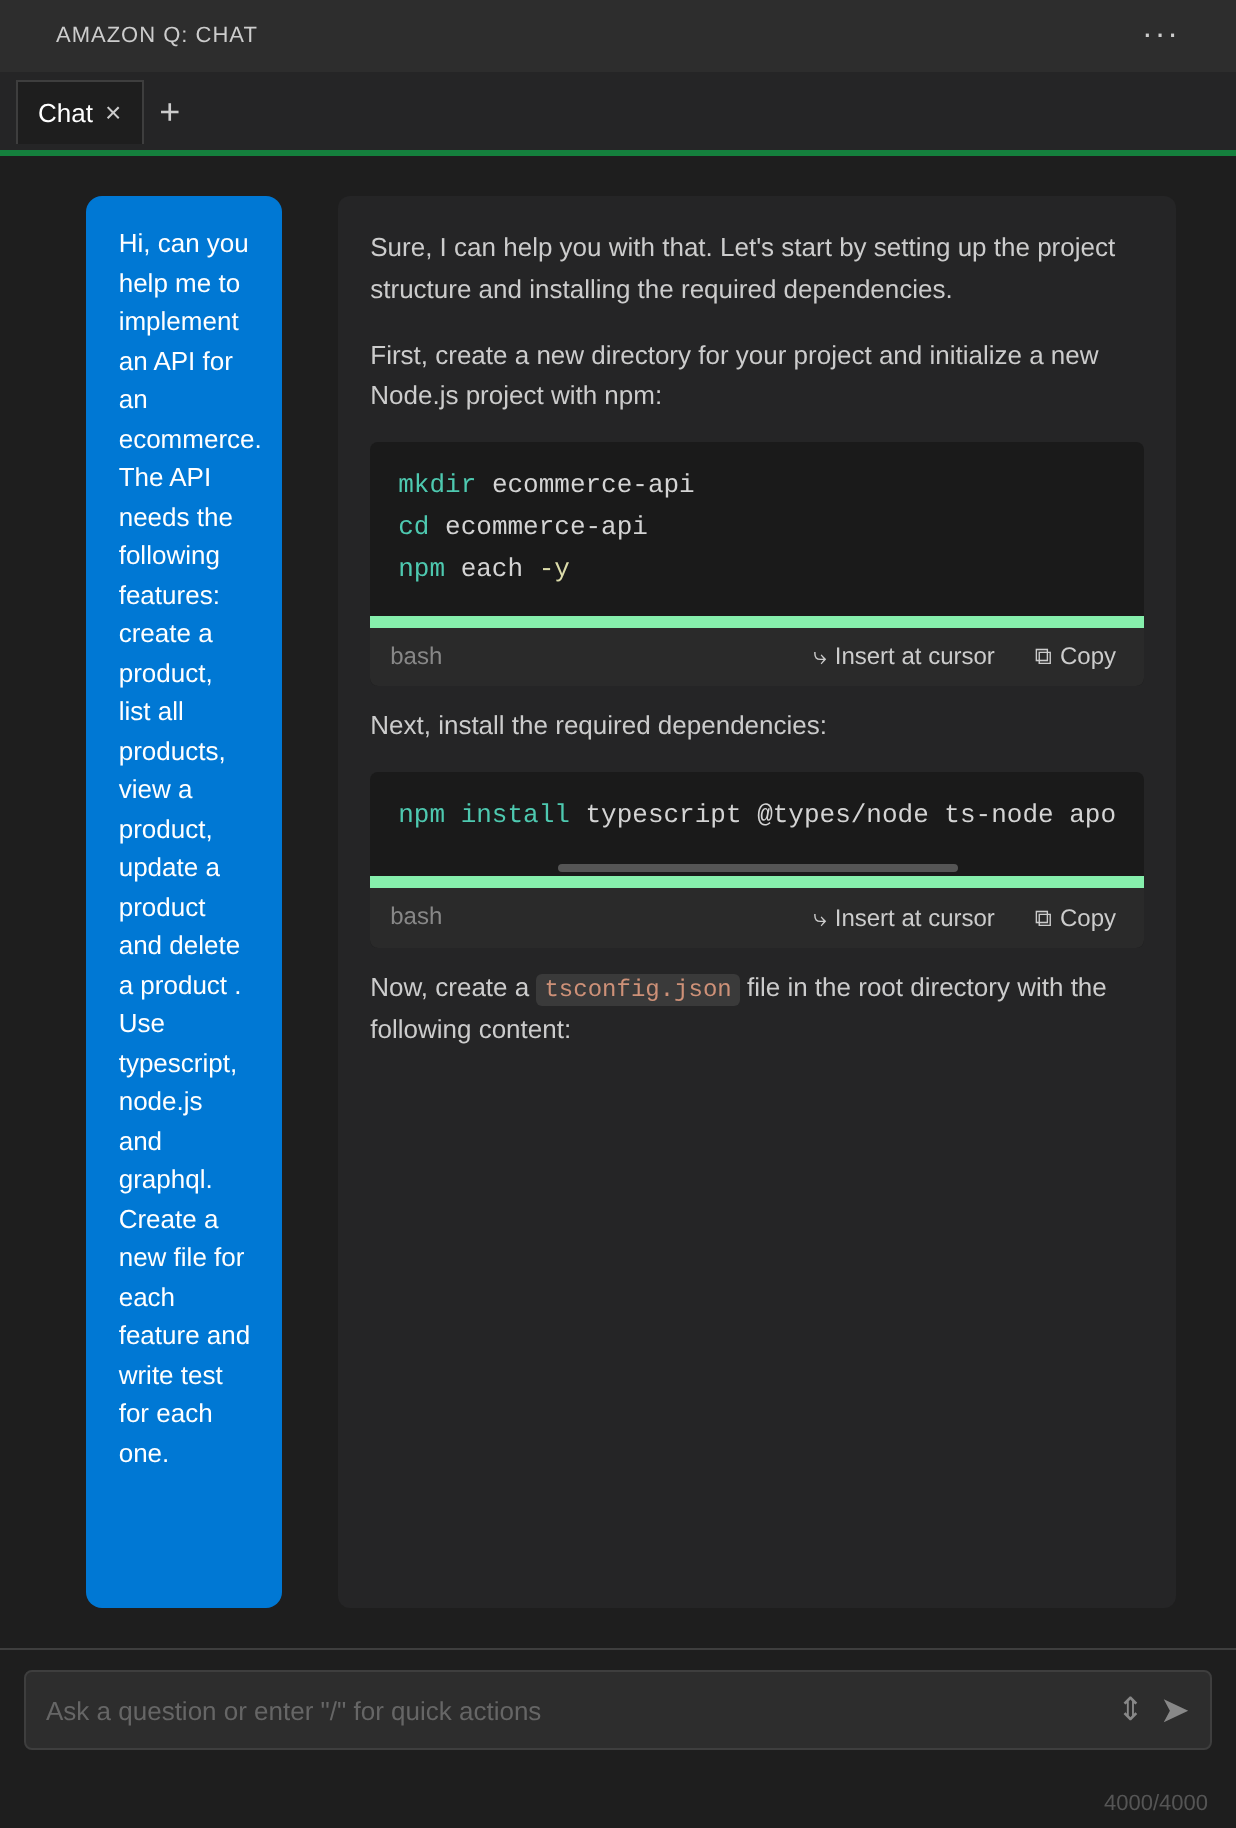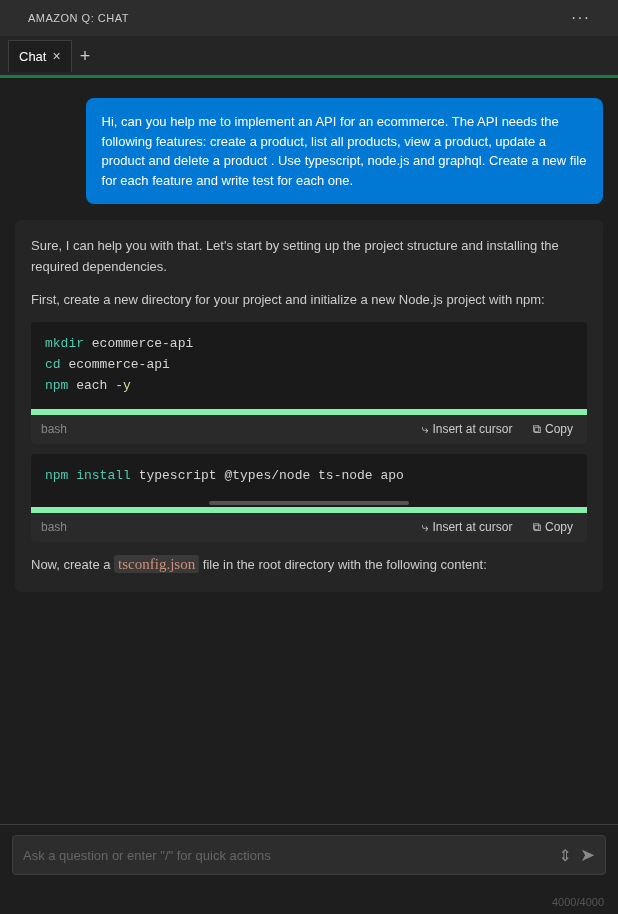--- a/index.html
+++ b/index.html
@@ -81,23 +81,23 @@
       cursor: pointer;
       padding: 4px 8px;
       line-height: 1;
     }
 
     
     .chat-area {
       flex: 1;
       overflow-y: auto;
       overflow-x: hidden;
-      padding: 12px 1px;
-      display: flex;
-      flex-direction: column;
+      padding: 12px 16px;
+      display: flex;
+      flex-direction: row;
       gap: 0;
     }
     .chat-area::-webkit-scrollbar {
       width: 8px;
     }
     .chat-area::-webkit-scrollbar-track {
       background: #1e1e1e;
     }
     .chat-area::-webkit-scrollbar-thumb {
       background: #555;
@@ -212,22 +212,22 @@
       margin: 0 auto;
       display: block;
     }
 
     
     code.inline {
       background-color: #3a3a3a;
       color: #ce9178;
       padding: 1px 4px;
       border-radius: 3px;
-      font-family: Liberation Serif, serif;
-      font-size: 15px;
+      font-family: Liberation Mono, monospace;
+      font-size: 12px;
     }
 
     
     .input-area {
       background-color: #1e1e1e;
       padding: 10px 12px 6px;
       flex-shrink: 0;
       border-top: 1px solid #3e3e3e;
     }
     .input-row {
@@ -311,20 +311,21 @@
             <span>Insert at cursor</span>
           </button>
           <button class="code-action-btn">
             <span>⧉</span>
             <span>Copy</span>
           </button>
         </div>
       </div>
     </div>
 
+    <p>Next, install the required dependencies:</p>
 
     <div class="code-block-container">
       <div class="code-block-body"><span class="kw-green">npm</span><span class="kw-teal"> install</span><span class="kw-white"> typescript @types/node ts-node apo</span></div>
       <div class="scrollbar-track">
         <span class="scrollbar-thumb"></span>
       </div>
       <div class="code-block-footer">
         <span class="code-lang">bash</span>
         <div class="code-actions">
           <button class="code-action-btn">

